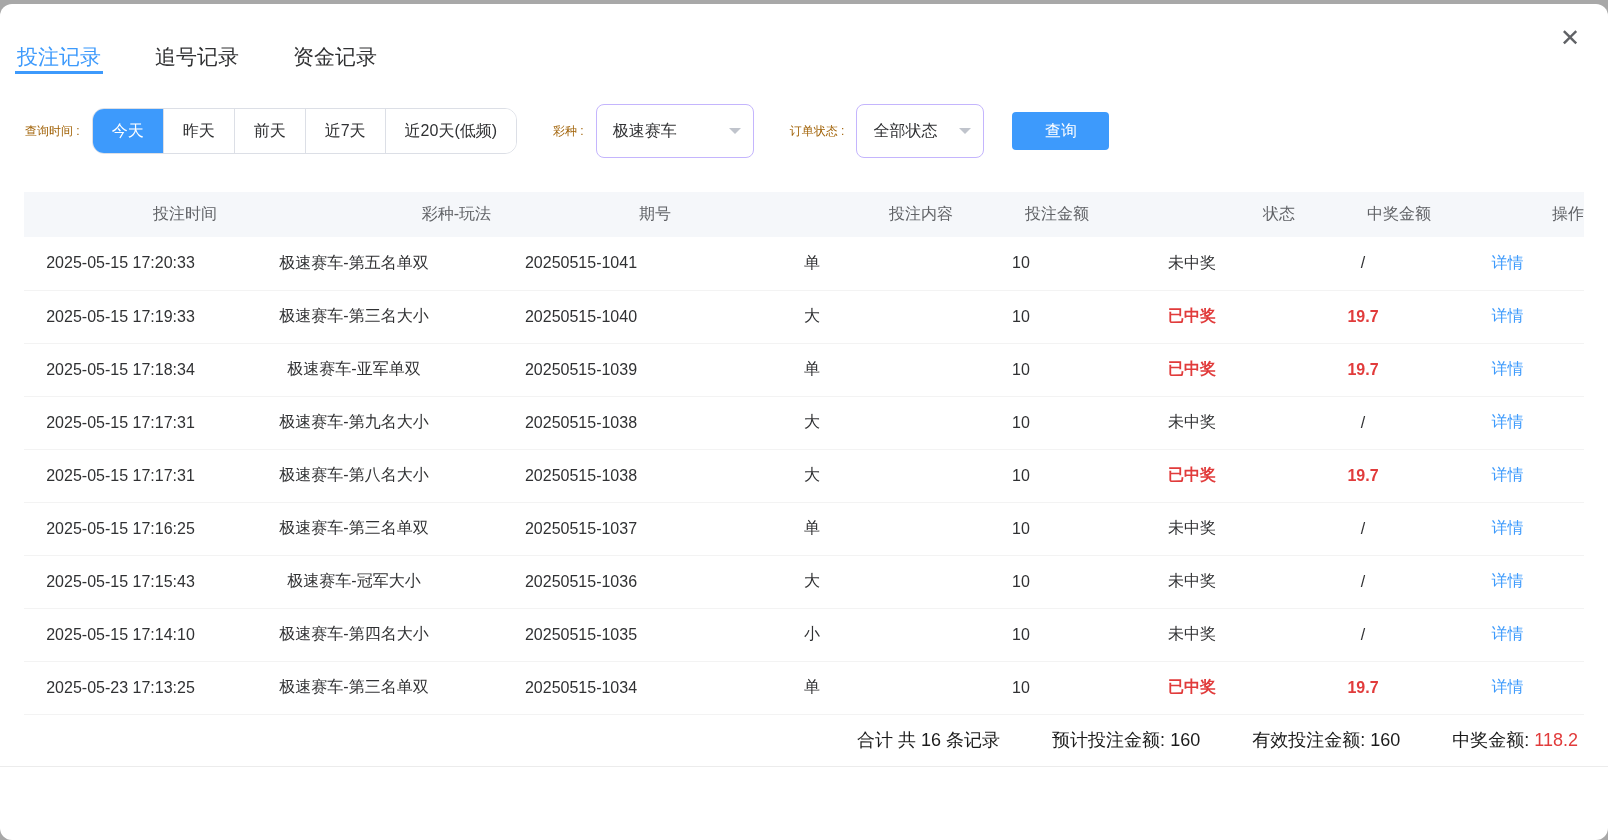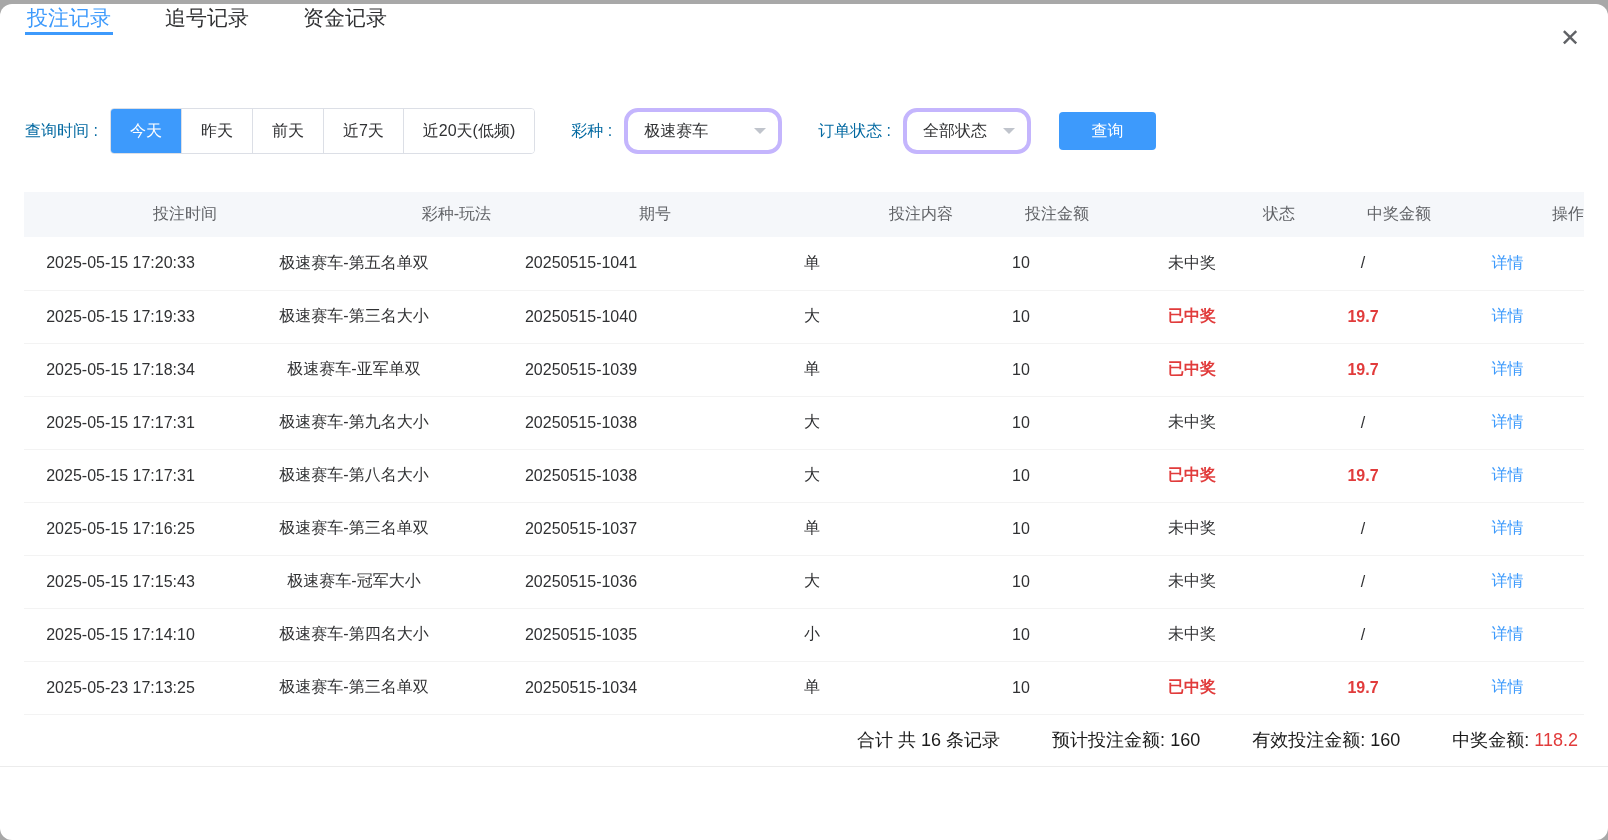--- a/index.html
+++ b/index.html
@@ -14,22 +14,22 @@
     width: 1608px; height: 836px;
     background: #ffffff;
     border-radius: 12px;
     overflow: hidden;
   }
   
   .tabbar {
     position: relative;
     height: 70px;
     display: flex;
-    align-items: flex-start;
-    padding-left: 25px;
+    align-items: flex-end;
+    padding-left: 15px;
   }
   .tab {
     font-size: 21px;
     color: #303133;
     display: flex;
     align-items: center;
     margin-right: 50px;
     padding: 0 2px;
     cursor: pointer;
     border-bottom: 3px solid transparent;
@@ -47,29 +47,29 @@
     line-height: 1;
   }
   
   .filters {
     display: flex;
     align-items: center;
     height: 46px;
     margin: 34px 0 0 25px;
   }
   .flabel {
-    font-size: 16px;
-    color: #0369a1;
+    font-size: 12px;
+    color: #a16207;
     margin-right: 12px;
     white-space: nowrap;
   }
   .btn-group {
     display: inline-flex;
     border: 1px solid #dcdfe6;
-    border-radius: 4px;
+    border-radius: 12px;
     overflow: hidden;
     height: 46px;
   }
   .btn-group .gbtn {
     background: #ffffff;
     border: none;
     border-left: 1px solid #dcdfe6;
     font-size: 16px;
     color: #303133;
     padding: 0 19px;
@@ -77,23 +77,23 @@
     cursor: pointer;
     font-family: inherit;
   }
   .btn-group .gbtn:first-child { border-left: none; }
   .btn-group .gbtn.active { background: var(--accent); color: #ffffff; }
   .sel-label { margin-left: 36px; }
   .select {
     display: inline-flex;
     align-items: center;
     justify-content: space-between;
-    height: 46px;
-    border: 4px solid #c4b5fd;
-    border-radius: 14px;
+    height: 54px;
+    border: 1px solid #c4b5fd;
+    border-radius: 8px;
     padding: 0 12px 0 16px;
     font-size: 16px;
     color: #303133;
     cursor: pointer;
     background: #fff;
   }
   .select.w-lottery { width: 158px; }
   .select.w-status  { width: 128px; }
   .caret {
     width: 0; height: 0;

